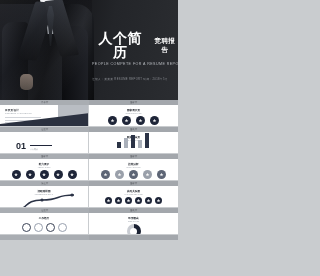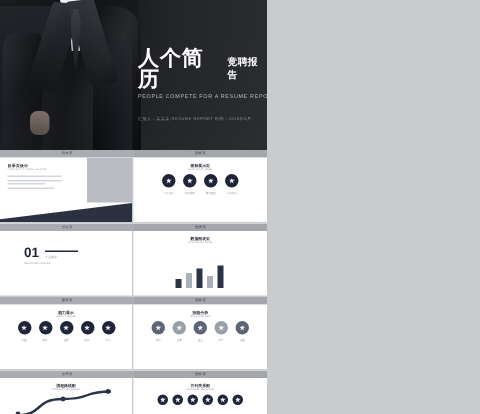--- a/index.html
+++ b/index.html
@@ -77,21 +77,21 @@
     border-radius: 5px;
     opacity: .85;
   }
   .sheen {
     position: absolute; left: 0; top: 0; width: 92px; height: 100px;
     background: linear-gradient(125deg,rgba(255,255,255,.07) 0%,rgba(255,255,255,0) 35%,rgba(255,255,255,.04) 62%,rgba(255,255,255,0) 80%);
     pointer-events: none;
   }
 
   .hero-text { position: absolute; left: 92px; top: 31px; width: 86px; }
-  .title-row { display: flex; align-items: baseline; gap: 3px; }
+  .title-row { display: flex; align-items: baseline; gap: 3px; text-align: center; }
   .title-cn {
     color: #ffffff; font-size: 14px; font-weight: 700; letter-spacing: .6px;
     line-height: 1;
   }
   .title-sub-cn {
     color: #ffffff; font-size: 6.5px; font-weight: 700; letter-spacing: .3px;
   }
   .title-en {
     margin-top: 3px;
     color: #b9bcc1; font-size: 3.6px; letter-spacing: .45px; white-space: nowrap;
@@ -109,21 +109,21 @@
     background: #a9adb2;
     display: flex; align-items: center; justify-content: center;
   }
   .caption:nth-child(2) { background: #a3a7ac; }
   .caption span {
     font-size: 2.3px; color: #43464b; letter-spacing: .2px;
     transform: scale(.95);
   }
   .slide-row { display: flex; width: 178px; }
   .slide {
-    width: 89px; height: 44px;
+    width: 89px; height: 22px;
     background: #ffffff;
     position: relative;
     overflow: hidden;
     border-right: 1px solid #c9cccf;
     border-bottom: 1px solid #c9cccf;
     padding-left: 48px;
   }
   .slide:last-child { border-right: none; }
 
   

